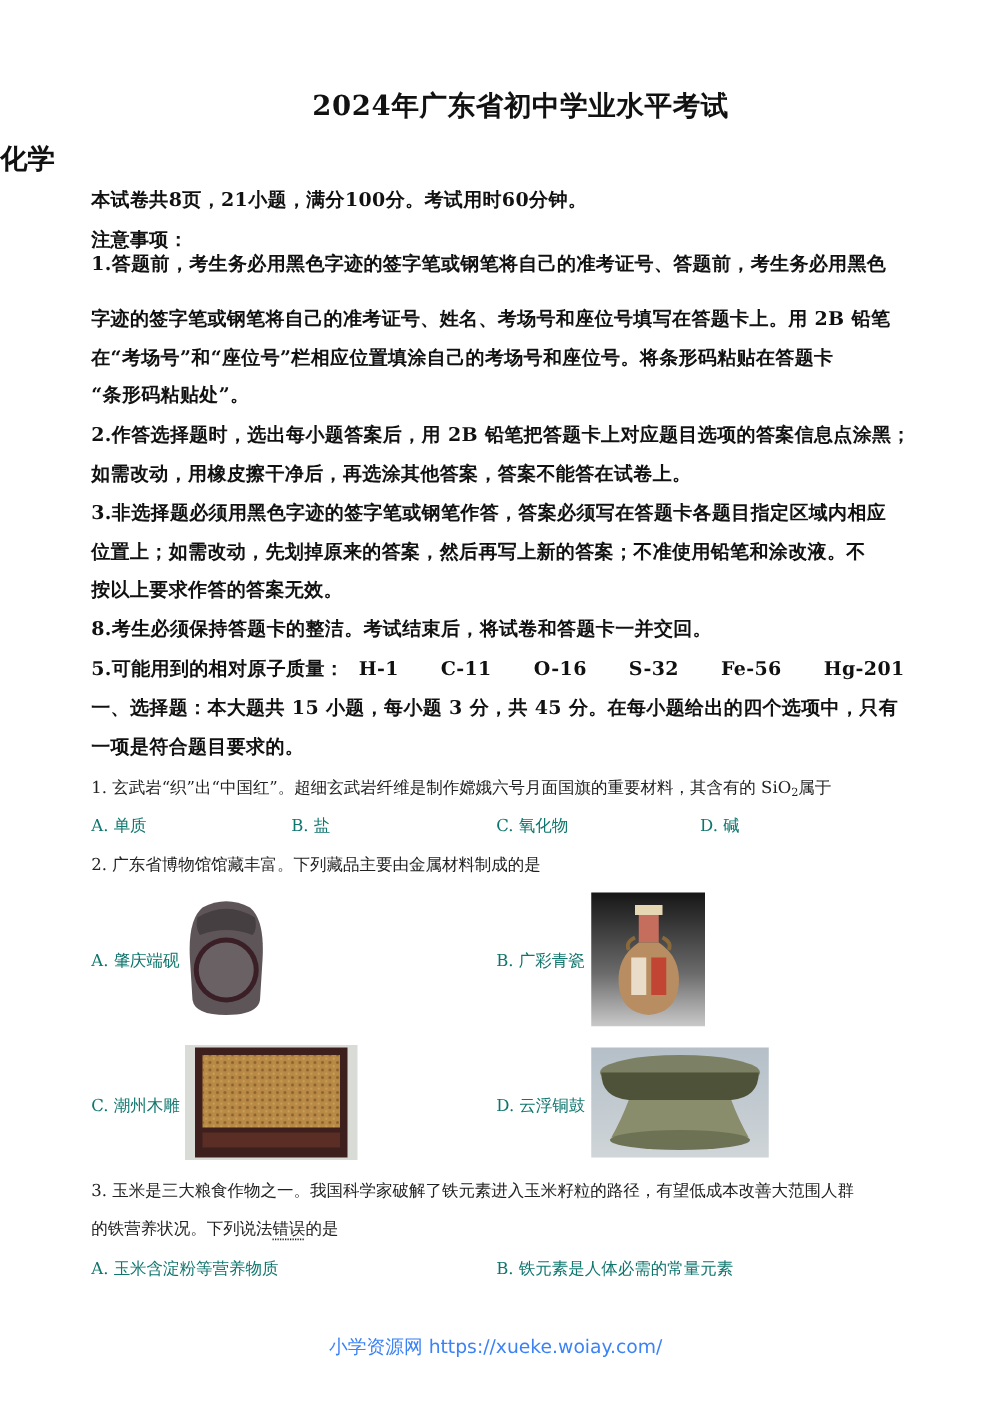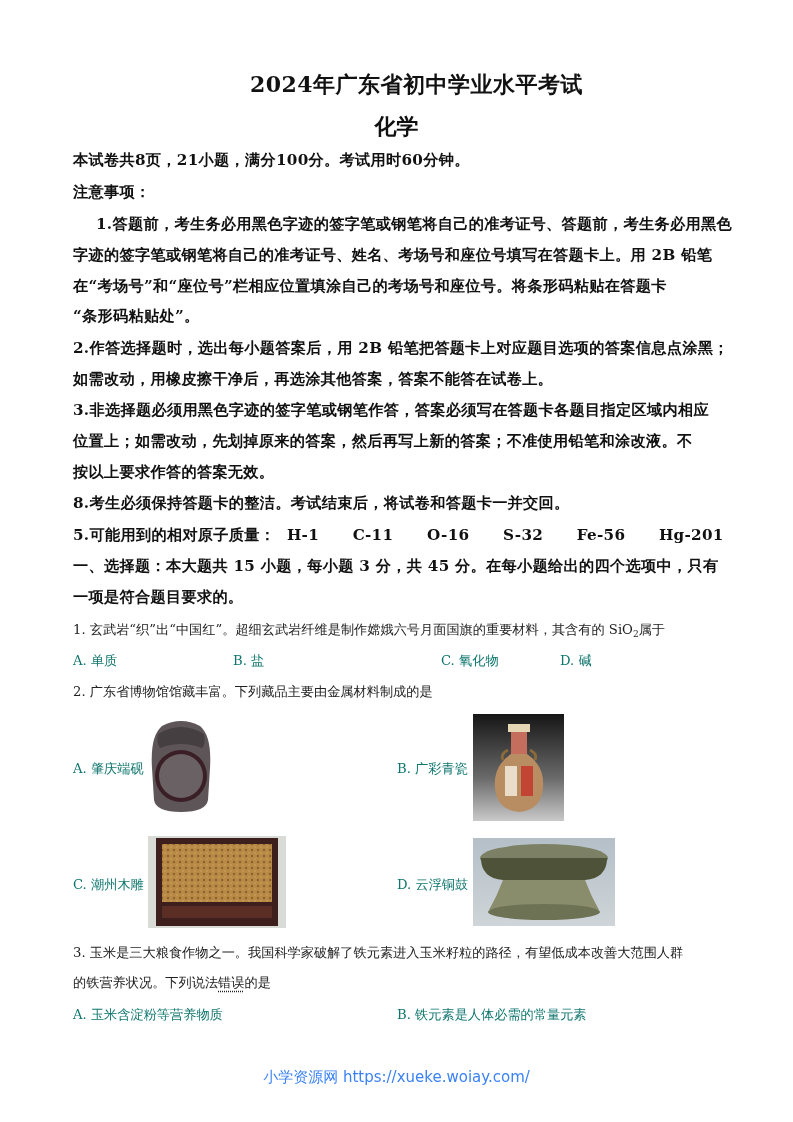--- a/index.html
+++ b/index.html
@@ -1,39 +1,39 @@
 <!DOCTYPE html>
 <html><head>
   <meta charset="utf-8">
   <style>
     html, body { margin: 0; padding: 0; background: #ffffff; }
     body { width: 793px; height: 1122px; position: relative; overflow: hidden; color: #111; font-family: "DejaVu Serif", serif; }
     .abs { position: absolute; white-space: nowrap; }
     .title { top: 70px; left: 0; width: 793px; text-align: center; font-size: 22px; font-weight: bold; letter-spacing: 0.5px; padding-left: 20px; }
-    .subject { top: 112px; left: 0; width: 793px; text-align: center; font-size: 22px; font-weight: bold; }
+    .subject { top: 112px; left: 0; width: 793px; font-size: 22px; font-weight: bold; }
     .bold { font-weight: bold; font-size: 15.2px; letter-spacing: 0.3px; }
     .line { left: 73px; }
     .q { font-size: 13.2px; color: #222; left: 73px; }
     .opt { font-size: 13.2px; color: #0f766e; }
     .sub2 { font-size: 9px; vertical-align: -3px; }
     .img { position: absolute; overflow: hidden; }
     .footer { top: 1068px; left: 0; width: 793px; text-align: center; font-family: "DejaVu Sans", sans-serif; font-size: 15px; color: #3b82f6; }
     .mass span { display: inline-block; margin-right: 28px; }
     .emph { text-decoration: underline dotted; text-underline-offset: 4px; }
   </style>
 </head>
 <body>
 
 <div class="abs title">2024年广东省初中学业水平考试</div>
 <div class="abs subject">化学</div>
 
 <div class="abs bold line" style="top:150px;">本试卷共8页，21小题，满分100分。考试用时60分钟。</div>
 <div class="abs bold line" style="top:182px;">注意事项：</div>
 
-<div class="abs bold line" style="top:214px;margin-left:23px;">1.答题前，考生务必用黑色字迹的签字笔或钢笔将自己的准考证号、答题前，考生务必用黑色</div>
+<div class="abs bold line" style="top:201px;">1.答题前，考生务必用黑色字迹的签字笔或钢笔将自己的准考证号、答题前，考生务必用黑色</div>
 <div class="abs bold line" style="top:245px;">字迹的签字笔或钢笔将自己的准考证号、姓名、考场号和座位号填写在答题卡上。用 2B 铅笔</div>
 <div class="abs bold line" style="top:276px;">在“考场号”和“座位号”栏相应位置填涂自己的考场号和座位号。将条形码粘贴在答题卡</div>
 <div class="abs bold line" style="top:306px;">“条形码粘贴处”。</div>
 <div class="abs bold line" style="top:338px;">2.作答选择题时，选出每小题答案后，用 2B 铅笔把答题卡上对应题目选项的答案信息点涂黑；</div>
 <div class="abs bold line" style="top:369px;">如需改动，用橡皮擦干净后，再选涂其他答案，答案不能答在试卷上。</div>
 <div class="abs bold line" style="top:400px;">3.非选择题必须用黑色字迹的签字笔或钢笔作答，答案必须写在答题卡各题目指定区域内相应</div>
 <div class="abs bold line" style="top:431px;">位置上；如需改动，先划掉原来的答案，然后再写上新的答案；不准使用铅笔和涂改液。不</div>
 <div class="abs bold line" style="top:462px;">按以上要求作答的答案无效。</div>
 <div class="abs bold line" style="top:493px;">8.考生必须保持答题卡的整洁。考试结束后，将试卷和答题卡一并交回。</div>
 
@@ -48,21 +48,21 @@
 </div>
 
 <div class="abs bold line" style="top:556px;">一、选择题：本大题共 15 小题，每小题 3 分，共 45 分。在每小题给出的四个选项中，只有</div>
 <div class="abs bold line" style="top:587px;">一项是符合题目要求的。</div>
 
 <div class="abs q" style="top:621px;">
   <span>1. 玄武岩“织”出“中国红”。超细玄武岩纤维是制作嫦娥六号月面国旗的重要材料，其含有的 SiO</span><span class="sub2">2</span><span>属于</span>
 </div>
 <div class="abs opt" style="top:652px; left:73px;">A. 单质</div>
 <div class="abs opt" style="top:652px; left:233px;">B. 盐</div>
-<div class="abs opt" style="top:652px; left:397px;margin-left:44px;">C. 氧化物</div>
+<div class="abs opt" style="top:652px; left:397px;">C. 氧化物</div>
 <div class="abs opt" style="top:652px; left:560px;">D. 碱</div>
 
 <div class="abs q" style="top:683px;">2. 广东省博物馆馆藏丰富。下列藏品主要由金属材料制成的是</div>
 
 <div class="abs opt" style="top:760px; left:73px;">A. 肇庆端砚</div>
 <div class="img" style="left:148px; top:718px; width:66px; height:96px;">
   <svg width="66" height="96" viewBox="0 0 66 96">
     <path d="M14 8 Q33 -2 52 8 Q64 18 62 50 L60 82 Q58 94 33 94 Q8 94 6 82 L4 50 Q2 18 14 8 Z" fill="#5e5558"></path>
     <path d="M10 16 Q33 2 56 16 Q58 26 54 30 Q33 22 12 30 Q8 24 10 16Z" fill="#3f3a3c" opacity="0.8"></path>
     <circle cx="33" cy="58" r="26" fill="#3a1f26"></circle>

